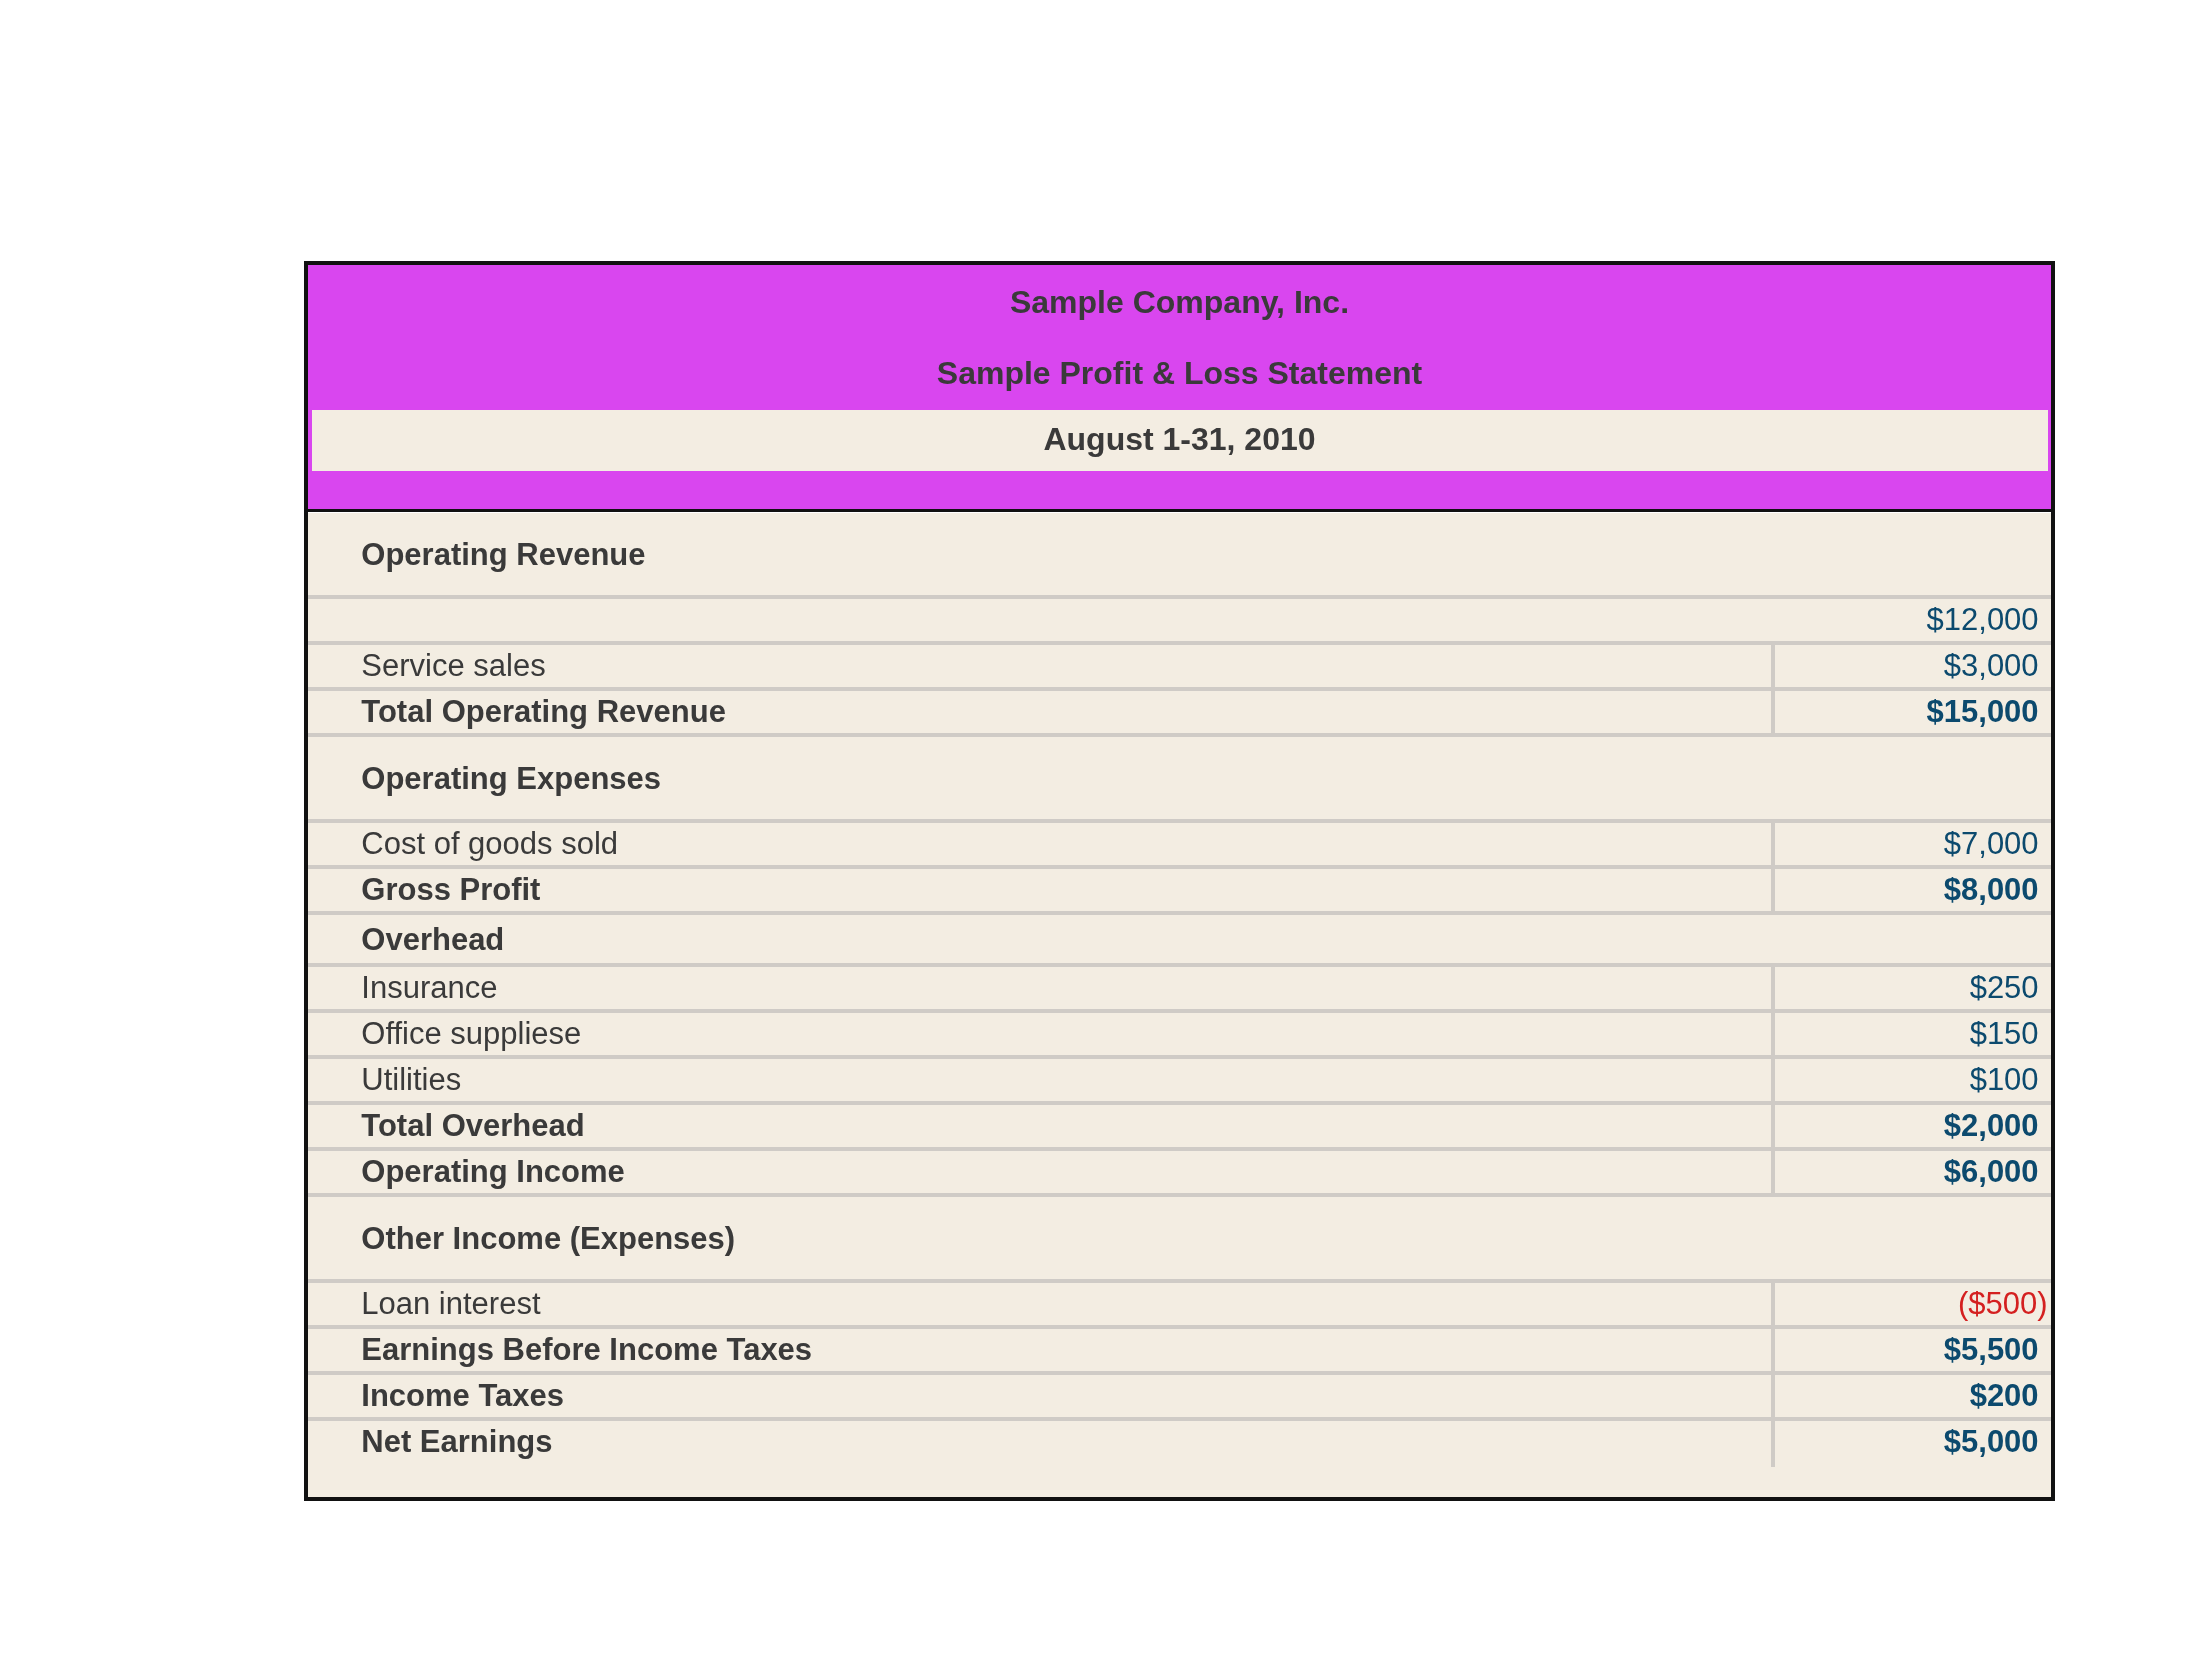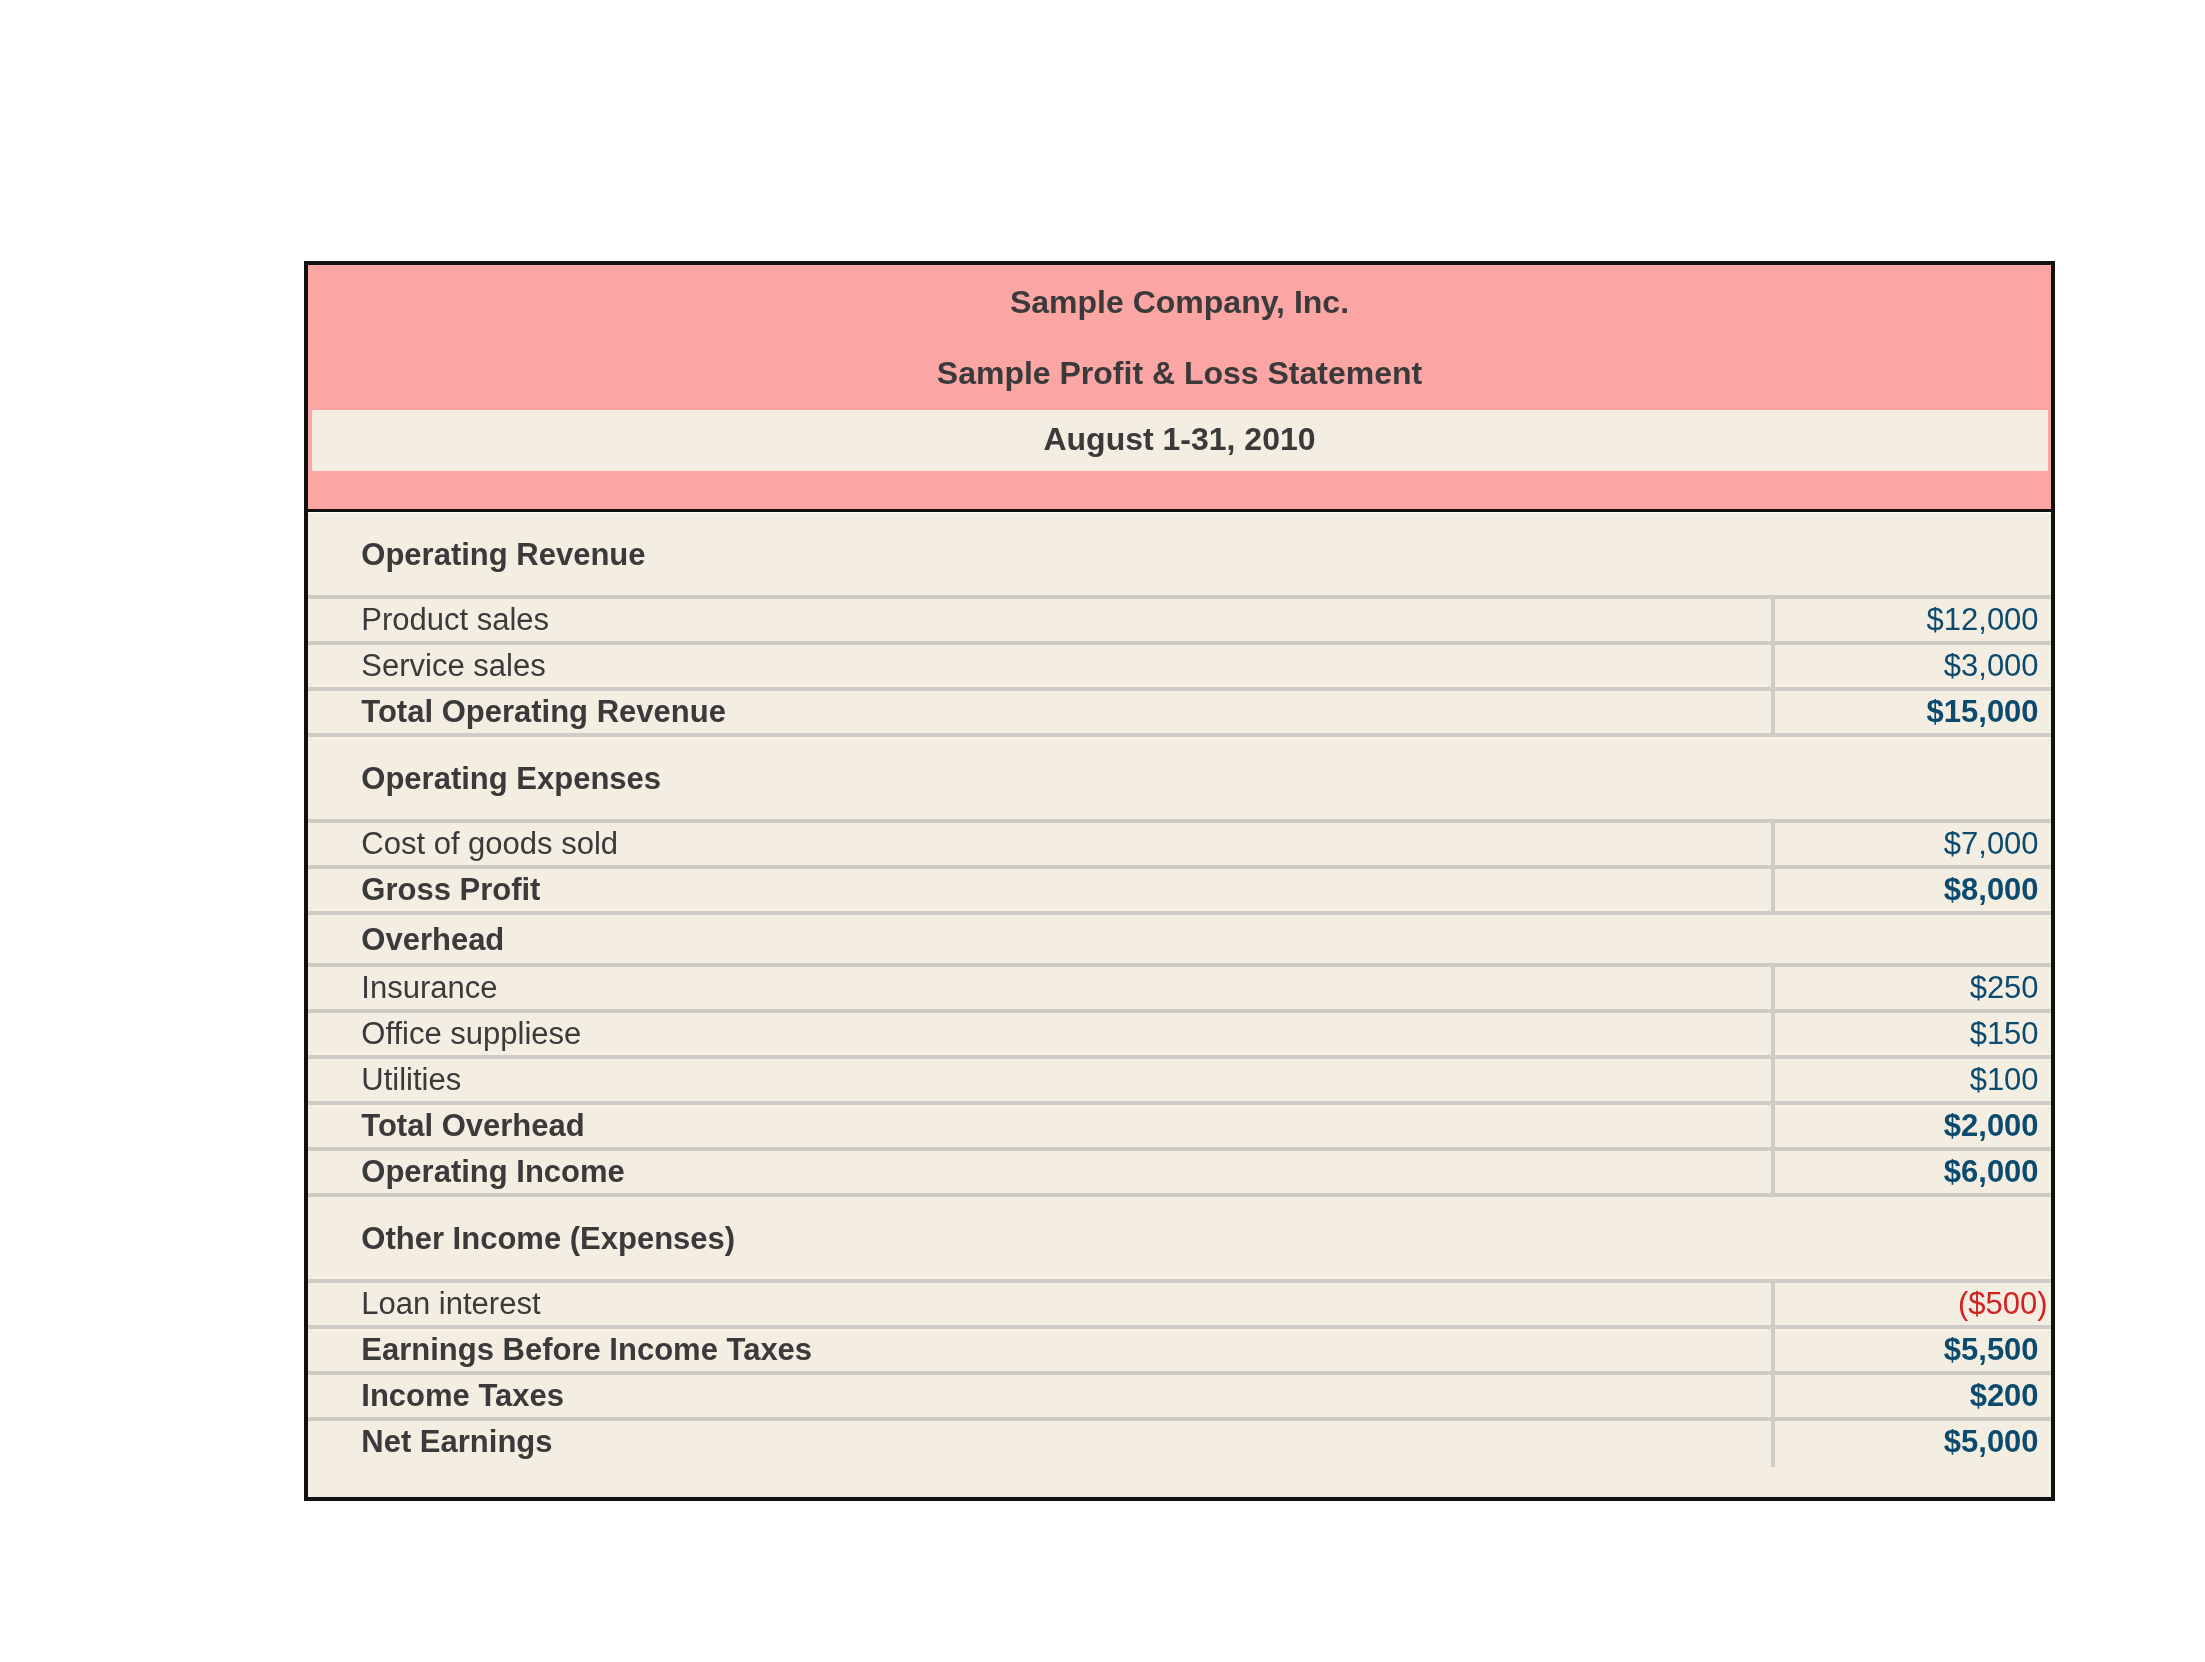--- a/index.html
+++ b/index.html
@@ -1,20 +1,20 @@
 <!DOCTYPE html>
 <html style="font-size:14px"><head>
 <meta charset="utf-8">
 <style>
   html, body { margin: 0; padding: 0; background: #ffffff; }
   body { width: 2206px; height: 1662px; position: relative; overflow: hidden;
          font-family: "Liberation Sans", sans-serif; color: #3a3a3a; }
   .sheet { position: absolute; left: 304px; top: 261px; width: 1751px; height: 1240px;
            border: 4.4px solid #111; box-sizing: border-box; background: #fff; }
-  .hdr { position: absolute; left: 0; right: 0; top: 0; height: 244px; background: #fca5a5;
+  .hdr { position: absolute; left: 0; right: 0; top: 0; height: 244px; background: #d946ef;
          border-bottom: 3.5px solid #111; }
   .hdr .line { position: absolute; left: 0; right: 0; text-align: center;
                font-weight: bold; font-size: 32px; color: #3a3a3a; }
   .hdr .company { top: 18.5px; }
   .hdr .stmt { top: 90px; }
   .hdr .band { position: absolute; left: 3.5px; right: 3.5px; top: 145px; height: 61px;
                background: #f3ede2; }
   .hdr .date { top: 156px; }
   .body { position: absolute; left: 0; right: 0; top: 248px; bottom: 0; background: #f3ede2; }
   .row { position: relative; display: flex; box-sizing: border-box;
@@ -44,21 +44,20 @@
     <div class="band"></div>
     <div class="line date">August 1-31, 2010</div>
   </div>
 
   <div class="body">
 
     <div class="row section tall">
       <div class="label">Operating Revenue</div>
     </div>
     <div class="row plain">
-      <div class="label">Product sales</div>
       <div class="value">$12,000</div>
     </div>
     <div class="row plain">
       <div class="label">Service sales</div>
       <div class="value">$3,000</div>
     </div>
     <div class="row plain bold">
       <div class="label">Total Operating Revenue</div>
       <div class="value">$15,000</div>
     </div>

